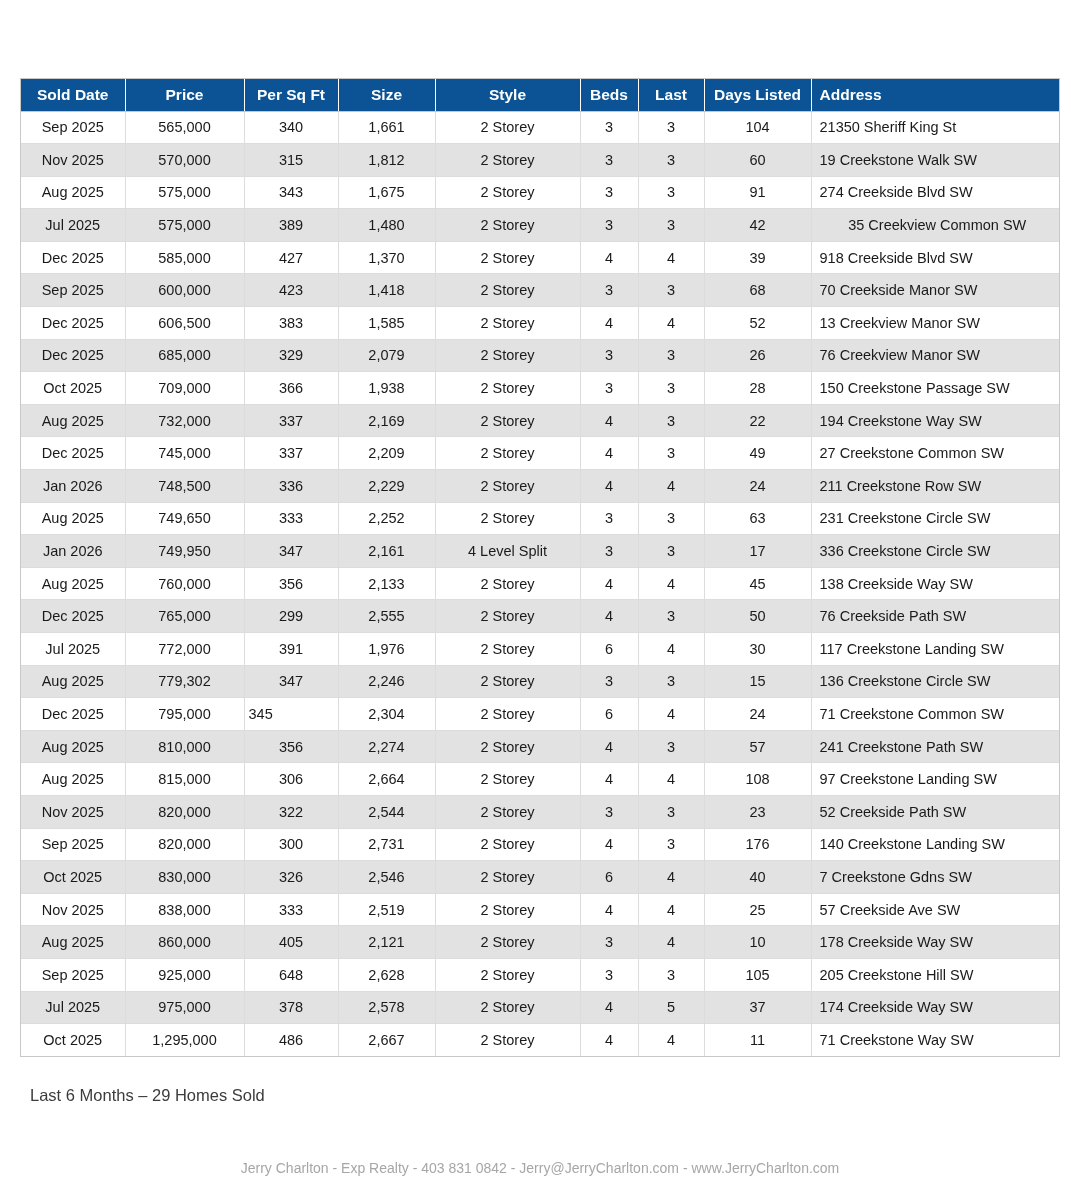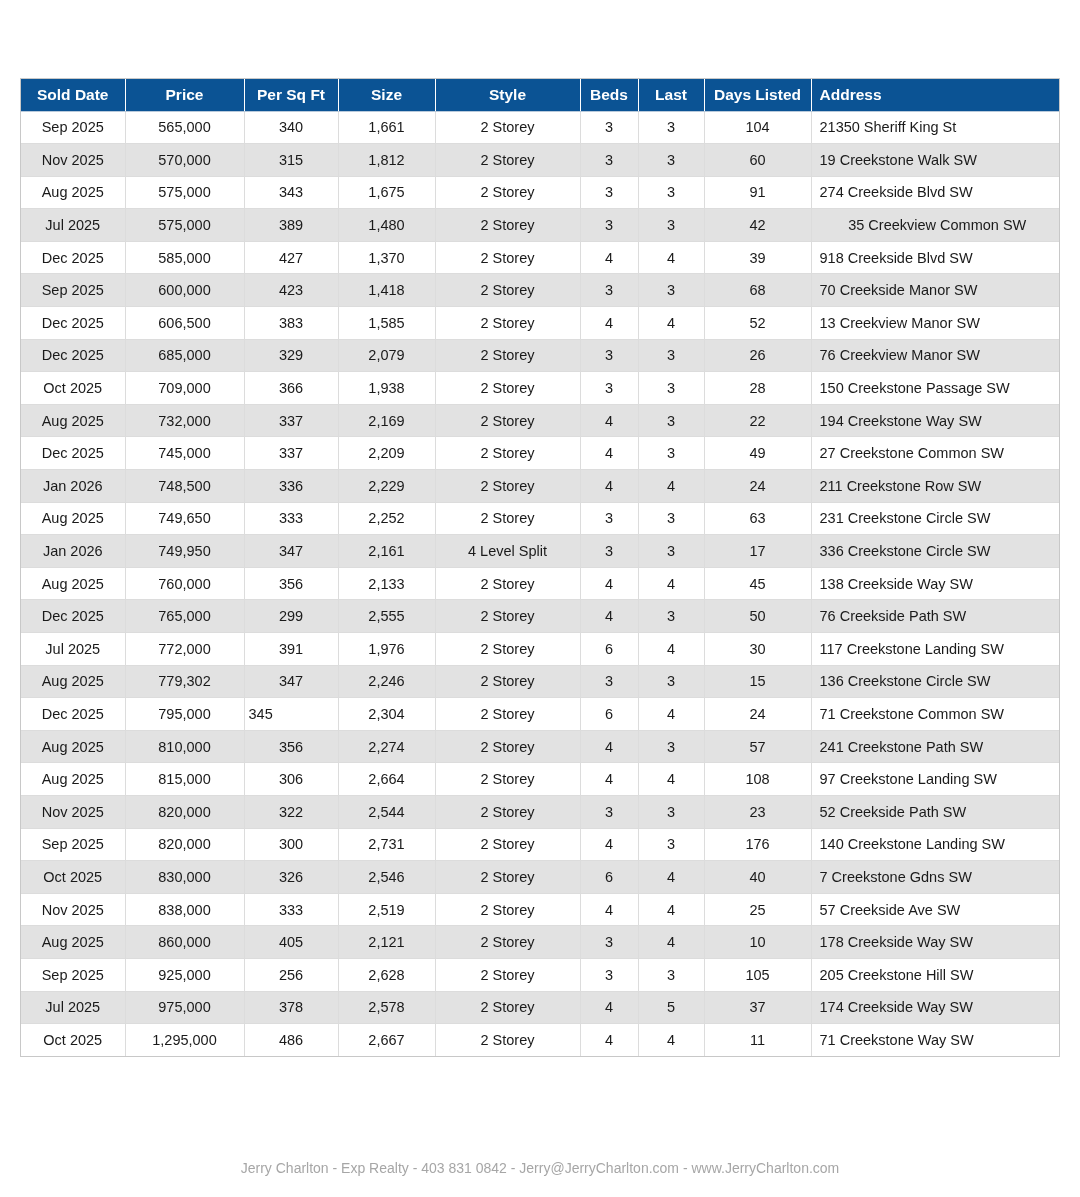--- a/index.html
+++ b/index.html
@@ -443,21 +443,21 @@
             <td style="text-align: center;">2,121</td>
             <td style="text-align: center;">2 Storey</td>
             <td style="text-align: center;">3</td>
             <td style="text-align: center;">4</td>
             <td style="text-align: center;">10</td>
             <td style="text-align: left;">178 Creekside Way SW</td>
           </tr>
           <tr>
             <td style="text-align: center;">Sep 2025</td>
             <td style="text-align: center;">925,000</td>
-            <td style="text-align: center;">256</td>
+            <td style="text-align: center;">648</td>
             <td style="text-align: center;">2,628</td>
             <td style="text-align: center;">2 Storey</td>
             <td style="text-align: center;">3</td>
             <td style="text-align: center;">3</td>
             <td style="text-align: center;">105</td>
             <td style="text-align: left;">205 Creekstone Hill SW</td>
           </tr>
           <tr>
             <td style="text-align: center;">Jul 2025</td>
             <td style="text-align: center;">975,000</td>
@@ -478,17 +478,18 @@
             <td style="text-align: center;">4</td>
             <td style="text-align: center;">4</td>
             <td style="text-align: center;">11</td>
             <td style="text-align: left;">71 Creekstone Way SW</td>
           </tr>
         </tbody>
     </table>
   </div>
 
   <div id="summary">
+    <div>Last 6 Months – 29 Homes Sold</div>
   </div>
 
   <div id="footer">Jerry Charlton - Exp Realty - 403 831 0842 - Jerry@JerryCharlton.com - www.JerryCharlton.com</div>
 
 </div>
 
 </body></html>

